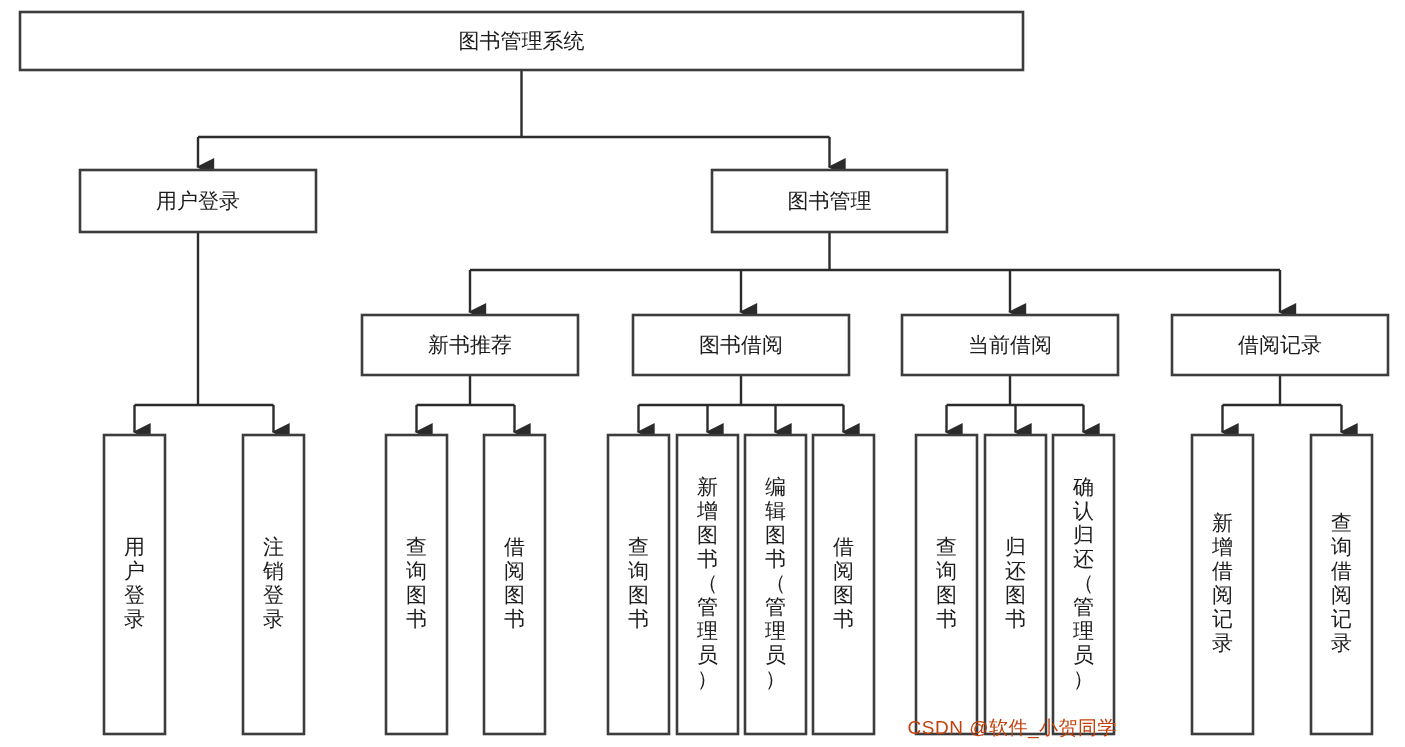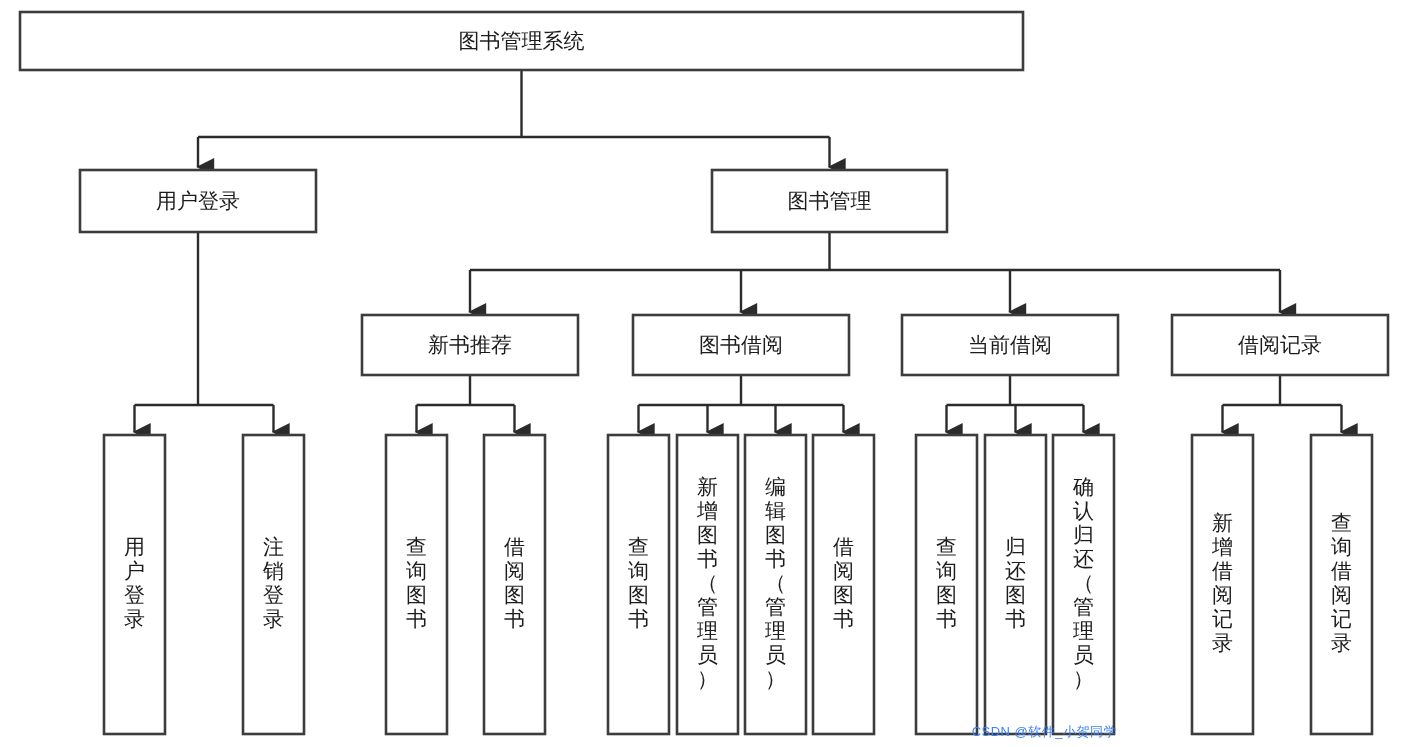--- a/index.html
+++ b/index.html
@@ -48,22 +48,22 @@
   .connector {
     stroke: #2b2b2b;
     stroke-width: 2.4;
     fill: none;
   }
   .watermark {
     position: absolute;
     right: 12px;
     bottom: 6px;
     font-family: "Liberation Sans", "DejaVu Sans", sans-serif;
-    font-size: 13px;
-    color: #3b82f6;
+    font-size: 19px;
+    color: #c2410c;
     letter-spacing: 0.5px;
     white-space: nowrap;
     user-select: none;
   }
 </style>
 </head>
 <body>
 
 <div id="diagram-root">
   <svg class="diagram-canvas" viewBox="0 0 1405 747" xmlns="http://www.w3.org/2000/svg">

